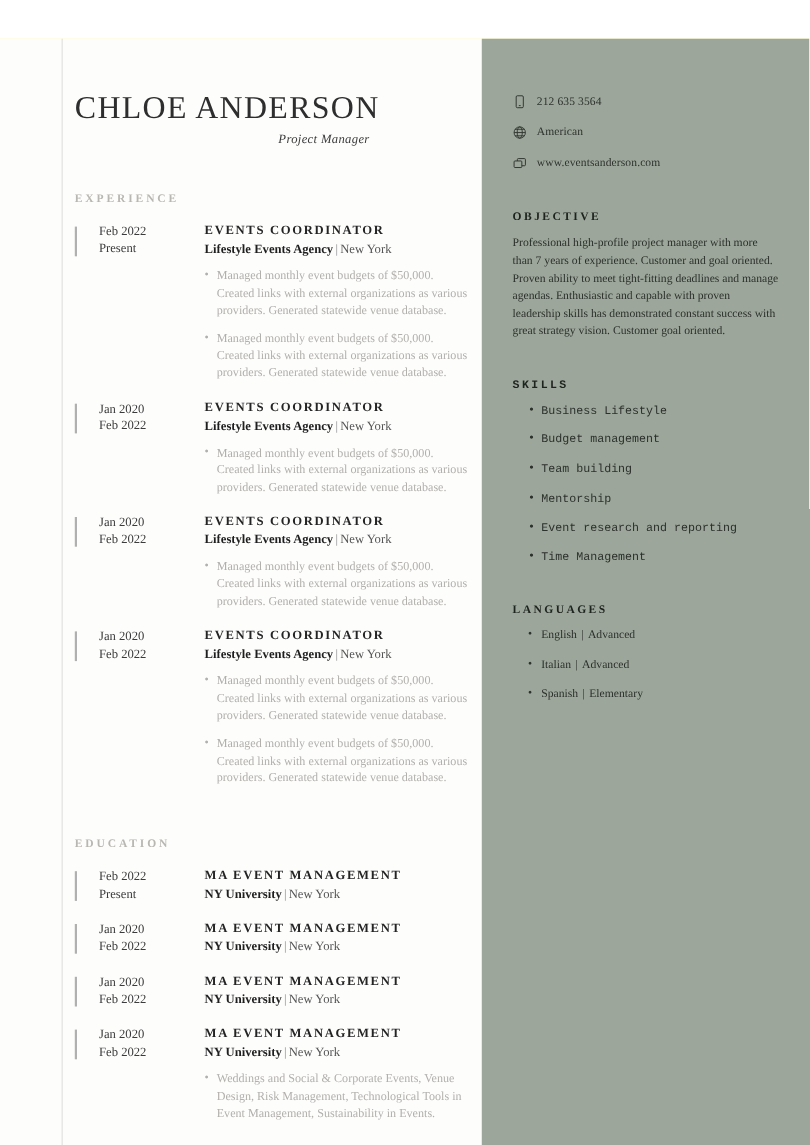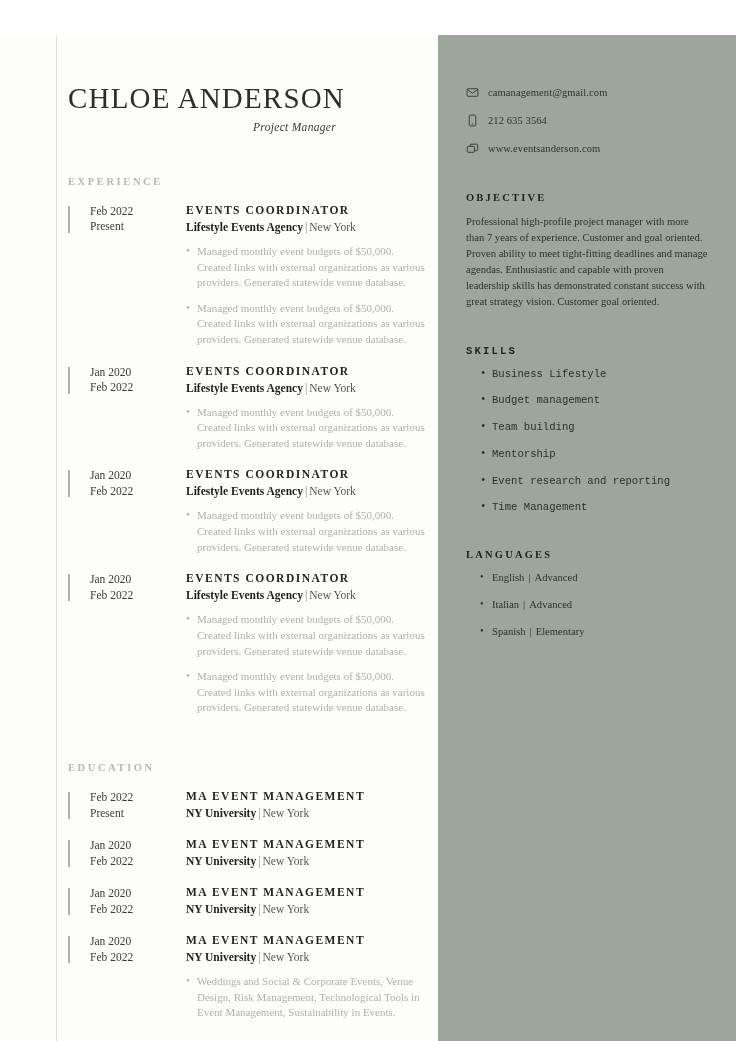--- a/index.html
+++ b/index.html
@@ -319,34 +319,37 @@
     </div>
   </div>
 
   <div class="sidebar">
     <div class="sb-inner">
 
       <div id="contact-list">
           <div class="contact-row">
             <span class="contact-icon">
               <svg width="13" height="13" viewBox="0 0 24 24" fill="none" stroke="#2d332d" stroke-width="1.6">
-                <rect x="2" y="5" width="20" height="14" rx="1.5"></rect>
-                <path d="M2.5 6.5L12 13.5L21.5 6.5"></path>
-              </svg>
-            </span>
-            <span class="contact-text">camanagement@gmail.com</span>
-          </div>
-          <div class="contact-row">
-            <span class="contact-icon">
-              <svg width="13" height="13" viewBox="0 0 24 24" fill="none" stroke="#2d332d" stroke-width="1.6">
                 <rect x="6" y="2" width="12" height="20" rx="2"></rect>
                 <line x1="10.5" y1="18.5" x2="13.5" y2="18.5"></line>
               </svg>
             </span>
             <span class="contact-text">212 635 3564</span>
+          </div>
+          <div class="contact-row">
+            <span class="contact-icon">
+              <svg width="13" height="13" viewBox="0 0 24 24" fill="none" stroke="#2d332d" stroke-width="1.5">
+                <circle cx="12" cy="12" r="9.5"></circle>
+                <ellipse cx="12" cy="12" rx="4.3" ry="9.5"></ellipse>
+                <line x1="2.5" y1="12" x2="21.5" y2="12"></line>
+                <line x1="4" y1="6.5" x2="20" y2="6.5"></line>
+                <line x1="4" y1="17.5" x2="20" y2="17.5"></line>
+              </svg>
+            </span>
+            <span class="contact-text">American</span>
           </div>
           <div class="contact-row">
             <span class="contact-icon">
               <svg width="13" height="13" viewBox="0 0 24 24" fill="none" stroke="#2d332d" stroke-width="1.6">
                 <rect x="2.5" y="8" width="13" height="11" rx="1.5"></rect>
                 <path d="M8 8V5.5a1.5 1.5 0 0 1 1.5-1.5H20a1.5 1.5 0 0 1 1.5 1.5v9A1.5 1.5 0 0 1 20 16h-4.5"></path>
               </svg>
             </span>
             <span class="contact-text">www.eventsanderson.com</span>
           </div>

